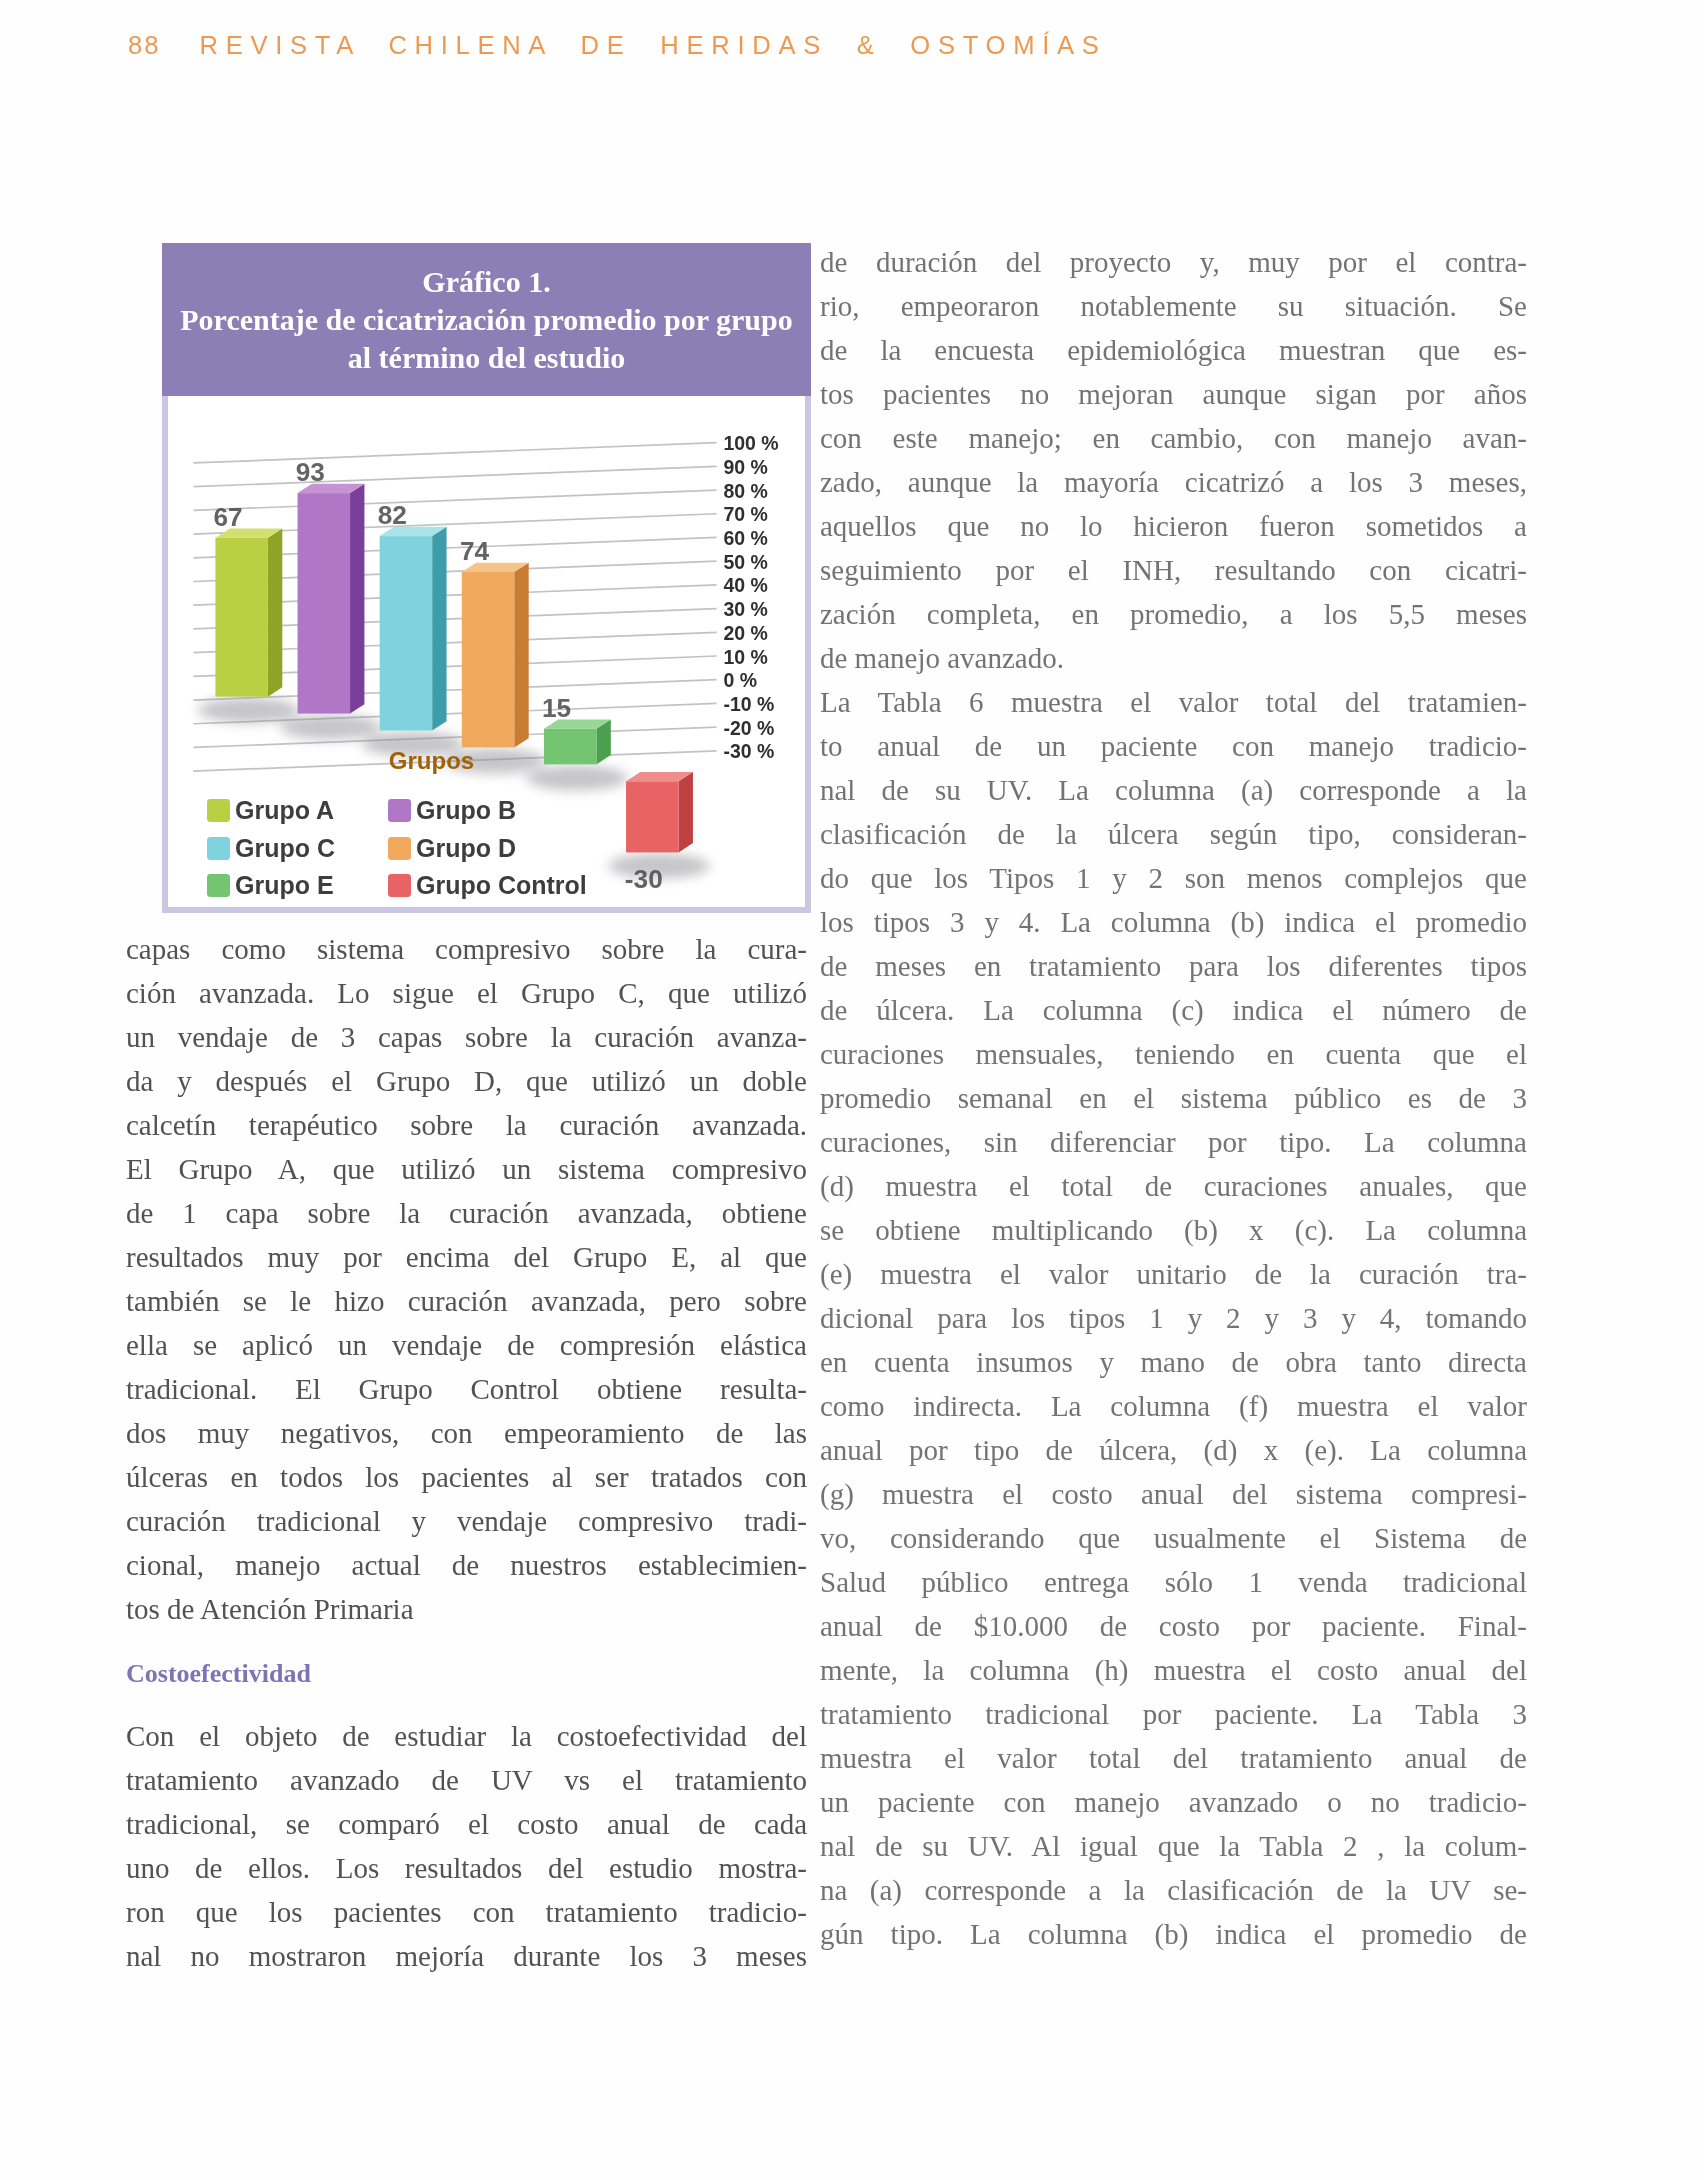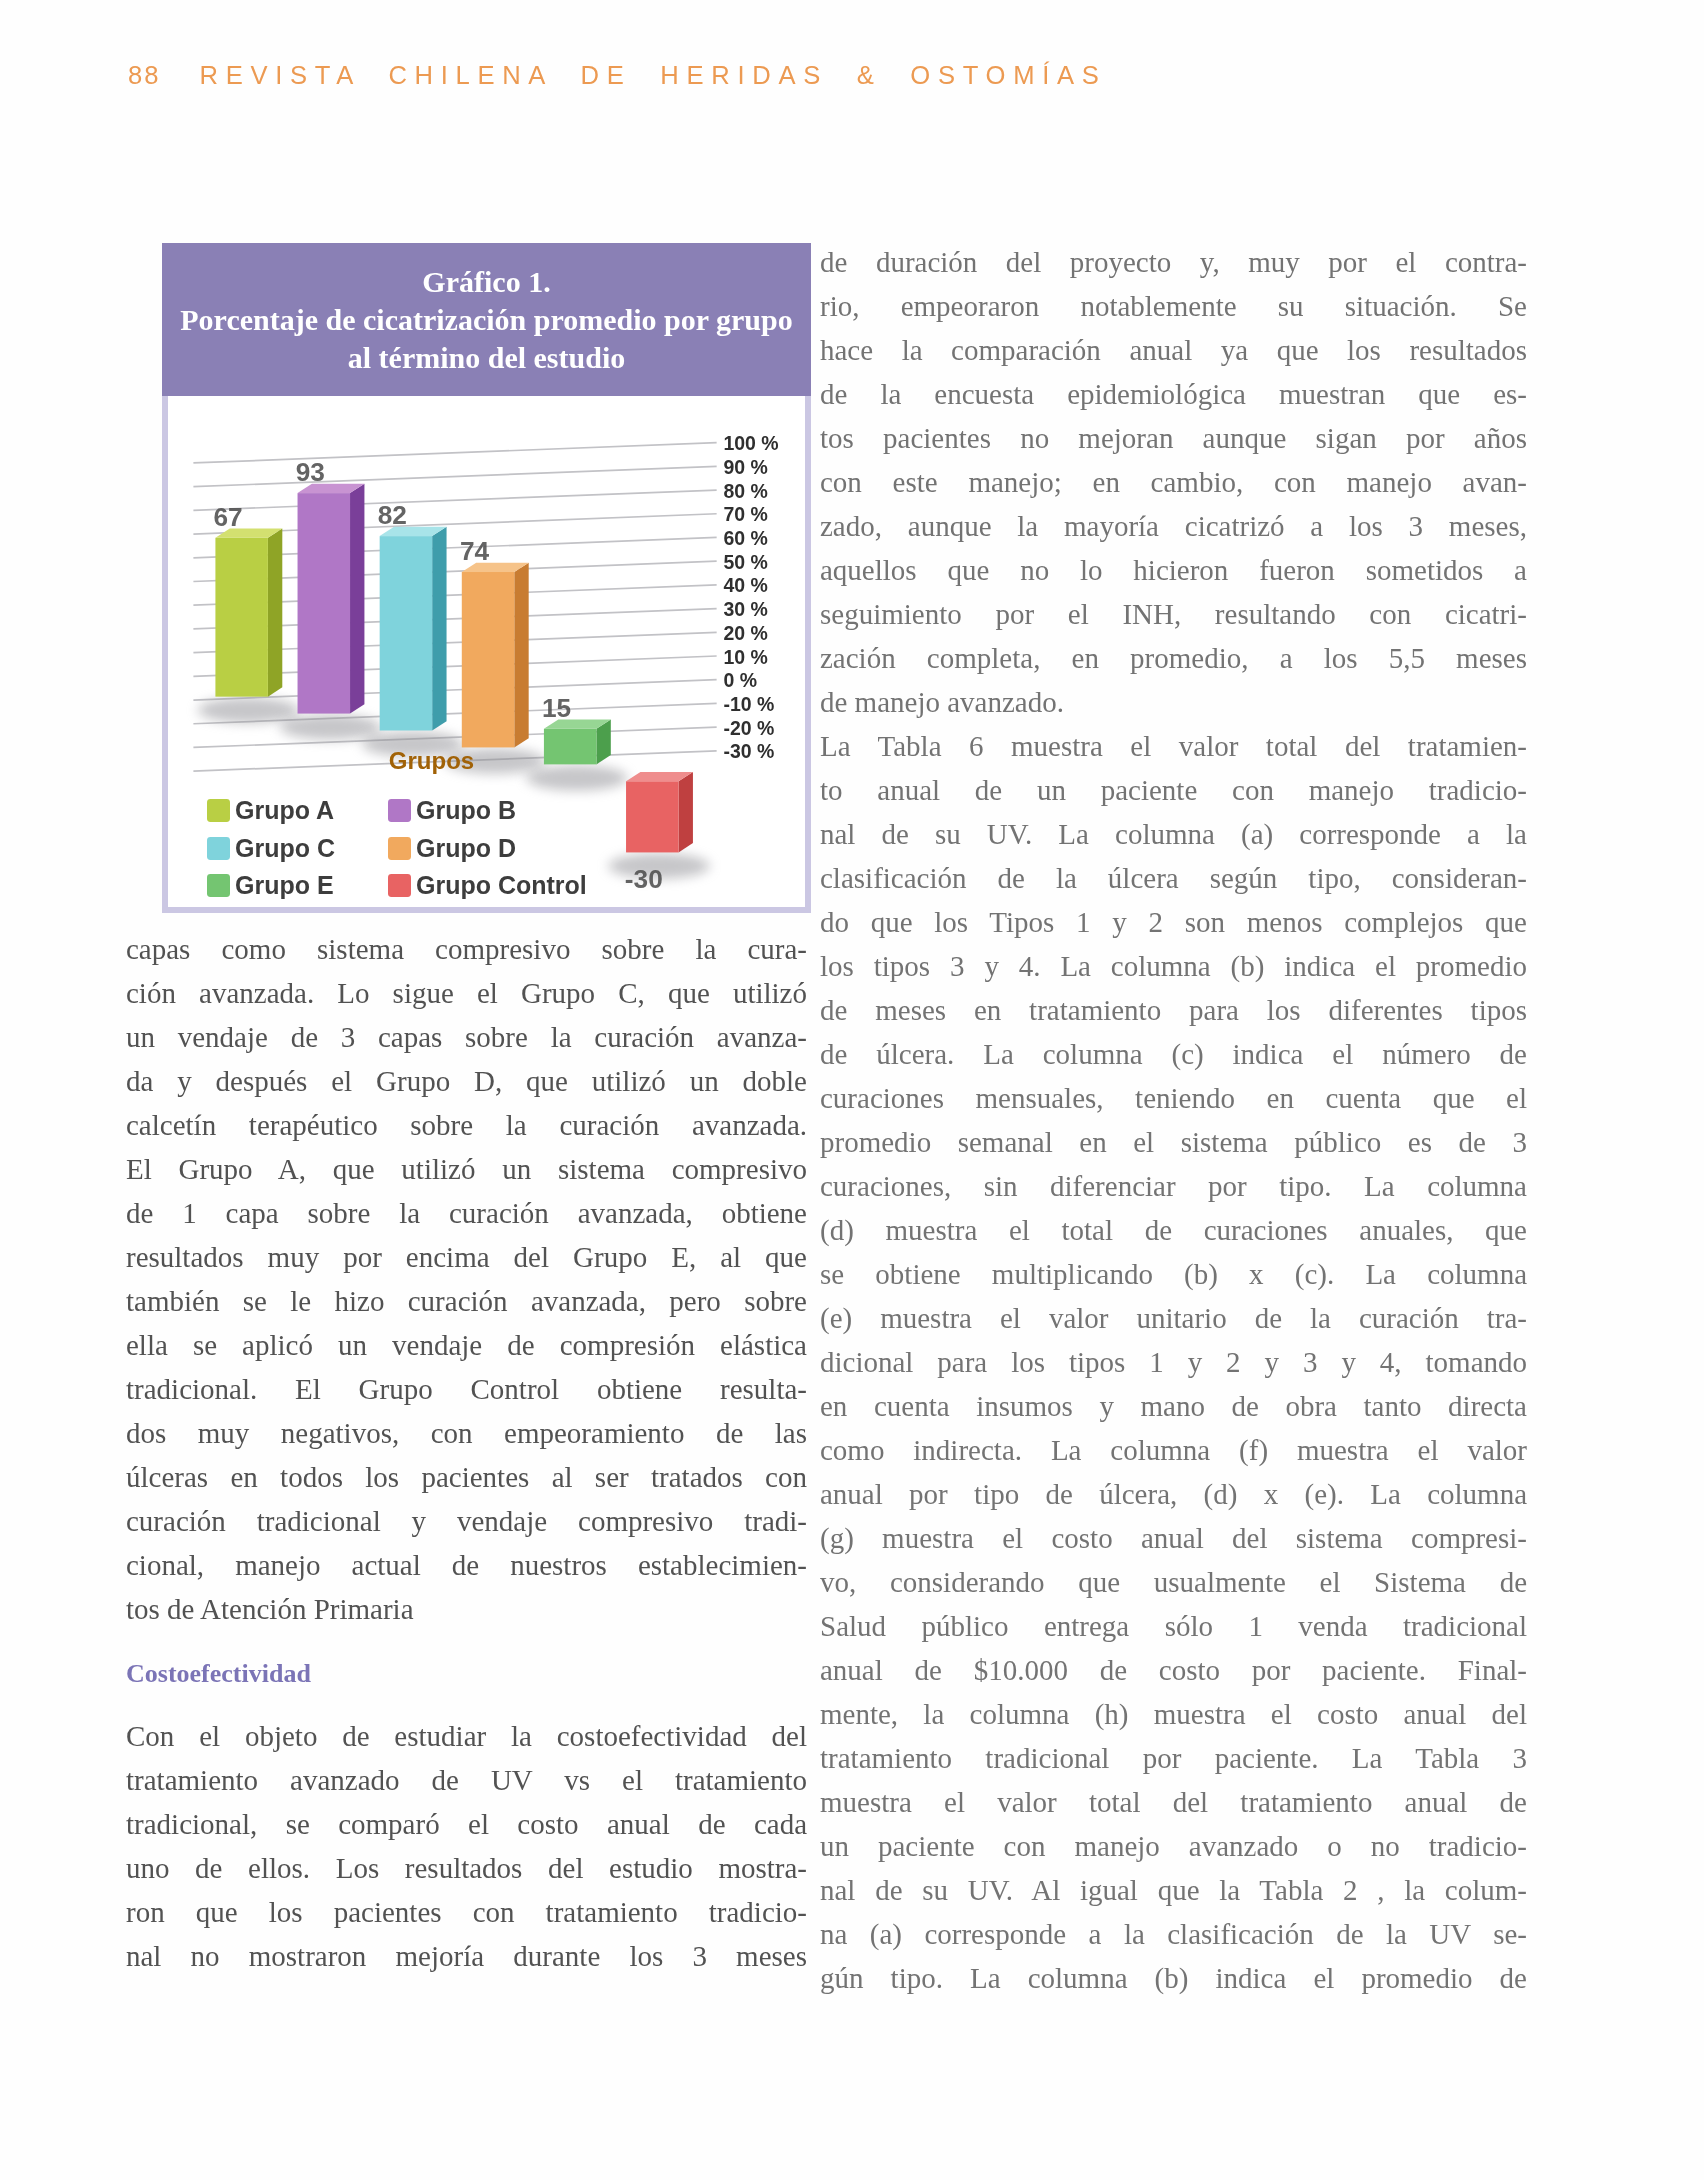--- a/index.html
+++ b/index.html
@@ -3,21 +3,21 @@
 <meta charset="utf-8">
 <style>
   html,body{margin:0;padding:0;}
   body{
     width:1704px;height:2181px;position:relative;background:#fefefe;
     font-family:"Liberation Serif", serif; overflow:hidden;
   }
   .page-header{
     position:absolute;left:128px;top:31px;display:flex;align-items:center;
     font-family:"Liberation Sans", sans-serif;font-size:25.6px;font-weight:500;
-    color:#ec9a52;letter-spacing:.30em;word-spacing:.55em;white-space:nowrap;margin-top:30px;
+    color:#ec9a52;letter-spacing:.30em;word-spacing:.55em;white-space:nowrap;
   }
   .page-header .num{margin-right:39px;letter-spacing:.08em;}
   
   .figure{position:absolute;left:126px;top:243px;width:649px;padding-left:36px;}
   .fig-title{
     background:#8a80b5;color:#ffffff;text-align:center;
     padding:20.4px 10.2px 19px;font-weight:600;font-size:30px;line-height:38px;
   }
   .fig-body{
     position:relative;height:511px;background:#ffffff;
@@ -204,21 +204,20 @@
         <div class="line">nal no mostraron mejoría durante los 3 meses</div>
       </div>
     </div>
 </div>
 
 <div class="col right" style="color: #737373;">
   <div>
       <div>
         <div class="line">de duración del proyecto y, muy por el contra-</div>
         <div class="line">rio, empeoraron notablemente su situación. Se</div>
-        <div class="line">hace la comparación anual ya que los resultados</div>
         <div class="line">de la encuesta epidemiológica muestran que es-</div>
         <div class="line">tos pacientes no mejoran aunque sigan por años</div>
         <div class="line">con este manejo; en cambio, con manejo avan-</div>
         <div class="line">zado, aunque la mayoría cicatrizó a los 3 meses,</div>
         <div class="line">aquellos que no lo hicieron fueron sometidos a</div>
         <div class="line">seguimiento por el INH, resultando con cicatri-</div>
         <div class="line">zación completa, en promedio, a los 5,5 meses</div>
         <div class="line last">de manejo avanzado.</div>
       </div>
       <div>

